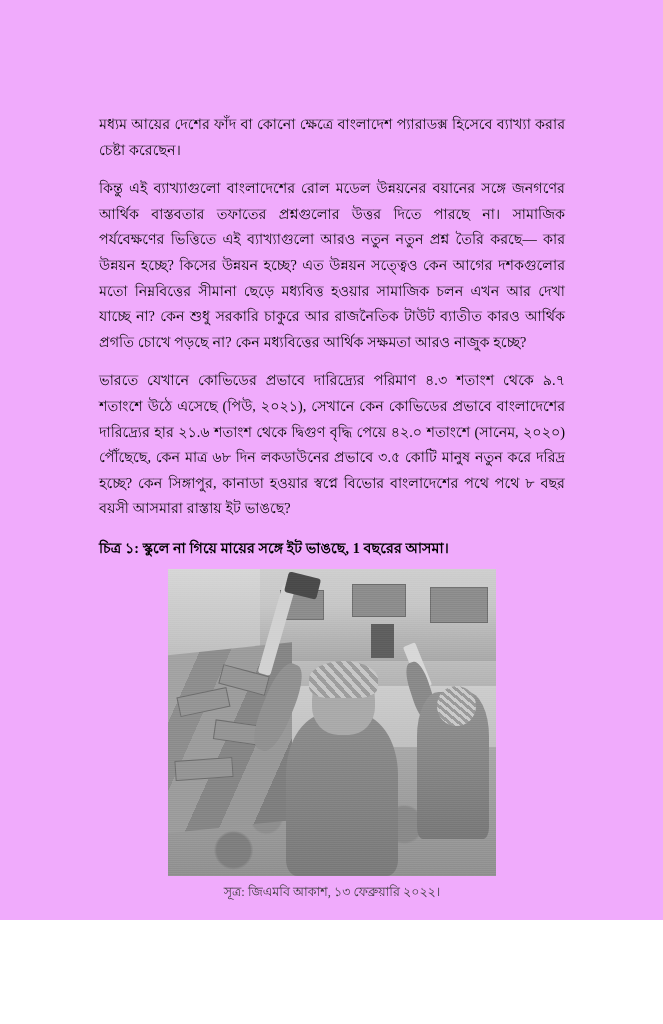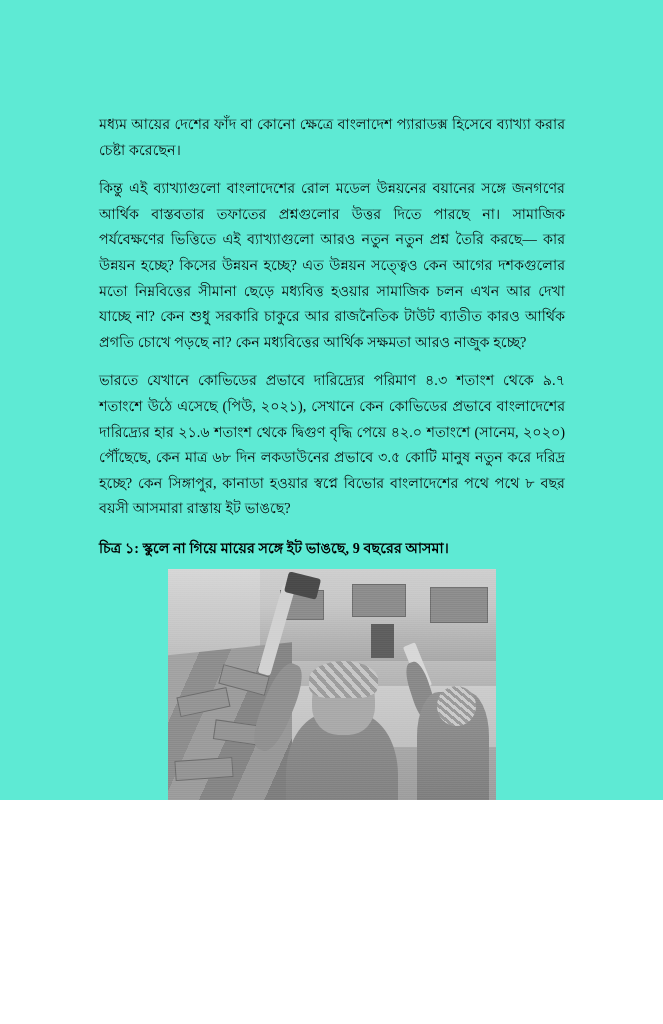--- a/index.html
+++ b/index.html
@@ -8,22 +8,22 @@
     padding: 0;
     background: #ffffff;
   }
   body {
     font-family: "Liberation Serif", "DejaVu Serif", serif;
     color: #000000;
   }
   .page {
     position: relative;
     width: 663px;
-    height: 800px;
-    background: #5eead4;
+    height: 920px;
+    background: #f0abfc;
     overflow: hidden;
     box-sizing: border-box;
   }
   .content {
     position: absolute;
     left: 99px;
     top: 112px;
     width: 466px;
   }
   p.body-par {
@@ -217,21 +217,21 @@
 
 <div class="page">
 
   <div class="content">
     <p class="body-par">মধ্যম আয়ের দেশের ফাঁদ বা কোনো ক্ষেত্রে বাংলাদেশ প্যারাডক্স হিসেবে ব্যাখ্যা করার চেষ্টা করেছেন।</p>
     <p class="body-par">কিন্তু এই ব্যাখ্যাগুলো বাংলাদেশের রোল মডেল উন্নয়নের বয়ানের সঙ্গে জনগণের আর্থিক বাস্তবতার তফাতের প্রশ্নগুলোর উত্তর দিতে পারছে না। সামাজিক পর্যবেক্ষণের ভিত্তিতে এই ব্যাখ্যাগুলো আরও নতুন নতুন প্রশ্ন তৈরি করছে— কার উন্নয়ন হচ্ছে? কিসের উন্নয়ন হচ্ছে? এত উন্নয়ন সত্ত্বেও কেন আগের দশকগুলোর মতো নিম্নবিত্তের সীমানা ছেড়ে মধ্যবিত্ত হওয়ার সামাজিক চলন এখন আর দেখা যাচ্ছে না? কেন শুধু সরকারি চাকুরে আর রাজনৈতিক টাউট ব্যাতীত কারও আর্থিক প্রগতি চোখে পড়ছে না? কেন মধ্যবিত্তের আর্থিক সক্ষমতা আরও নাজুক হচ্ছে?</p>
     <p class="body-par">ভারতে যেখানে কোভিডের প্রভাবে দারিদ্র্যের পরিমাণ ৪.৩ শতাংশ থেকে ৯.৭ শতাংশে উঠে এসেছে (পিউ, ২০২১), সেখানে কেন কোভিডের প্রভাবে বাংলাদেশের দারিদ্র্যের হার ২১.৬ শতাংশ থেকে দ্বিগুণ বৃদ্ধি পেয়ে ৪২.০ শতাংশে (সানেম, ২০২০) পৌঁছেছে, কেন মাত্র ৬৮ দিন লকডাউনের প্রভাবে ৩.৫ কোটি মানুষ নতুন করে দরিদ্র হচ্ছে? কেন সিঙ্গাপুর, কানাডা হওয়ার স্বপ্নে বিভোর বাংলাদেশের পথে পথে ৮ বছর বয়সী আসমারা রাস্তায় ইট ভাঙছে?</p>
   </div>
 
   <div class="figure-block">
-    <div class="figure-caption">চিত্র ১: স্কুলে না গিয়ে মায়ের সঙ্গে ইট ভাঙছে, 9 বছরের আসমা।</div>
+    <div class="figure-caption">চিত্র ১: স্কুলে না গিয়ে মায়ের সঙ্গে ইট ভাঙছে, 1 বছরের আসমা।</div>
 
     <div class="figure-photo-wrap">
       <div class="figure-photo" role="img" aria-label="সাদা-কালো আলোকচিত্র: ইটের স্তূপের সামনে হাতুড়ি দিয়ে ইট ভাঙছে এক শিশু, পেছনে মা">
         <div class="ph-layer ph-sky"></div>
         <div class="ph-layer ph-building"></div>
         <div class="ph-layer ph-bwin1"></div>
         <div class="ph-layer ph-bwin2"></div>
         <div class="ph-layer ph-bwin3"></div>
         <div class="ph-layer ph-door"></div>
         <div class="ph-layer ph-ground"></div>
@@ -249,19 +249,20 @@
         <div class="ph-layer ph-hammer-handle"></div>
         <div class="ph-layer ph-hammer-head"></div>
         <div class="ph-layer ph-child-arm"></div>
         <div class="ph-layer ph-child-body"></div>
         <div class="ph-layer ph-child-head"></div>
         <div class="ph-layer ph-child-scarf"></div>
         <div class="ph-layer ph-grain"></div>
       </div>
     </div>
 
+    <div class="figure-source">সূত্র: জিএমবি আকাশ, ১৩ ফেব্রুয়ারি ২০২২।</div>
   </div>
 
   <div class="footer">
     <span>17</span><span class="dot">•</span><span>উন্নয়ন বিভ্রম</span>
   </div>
 
 </div>
 
 </body></html>

